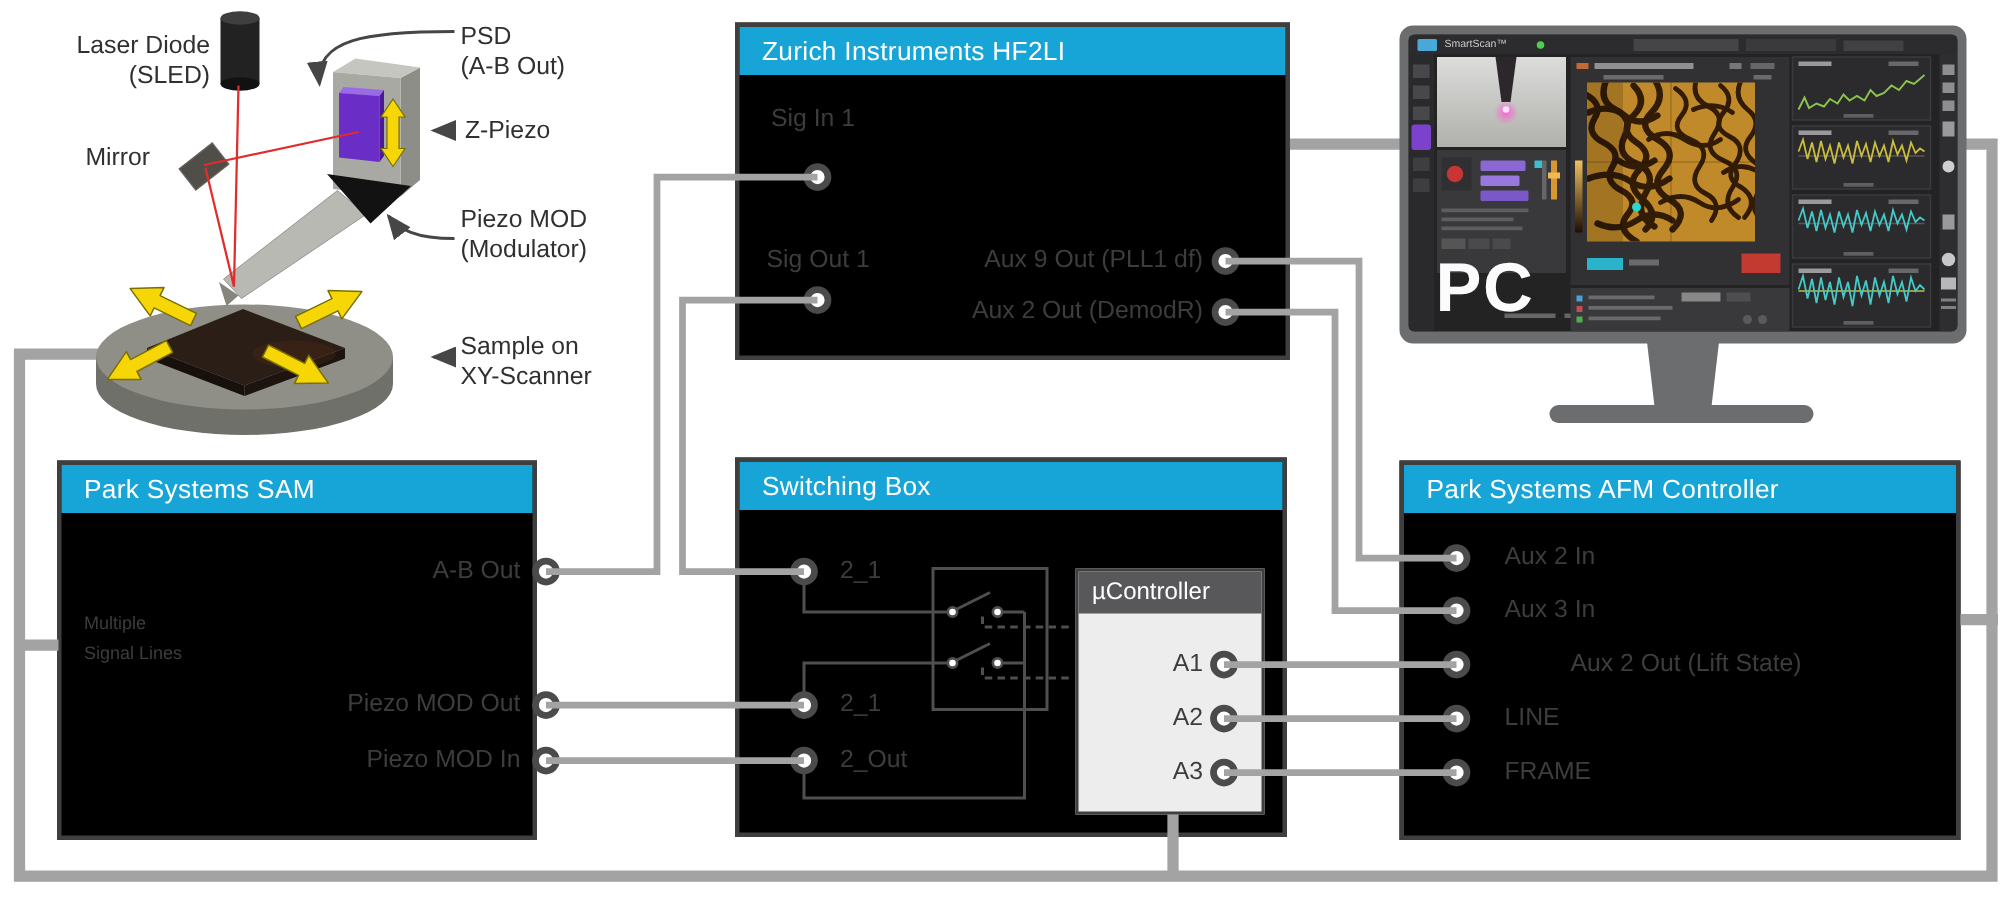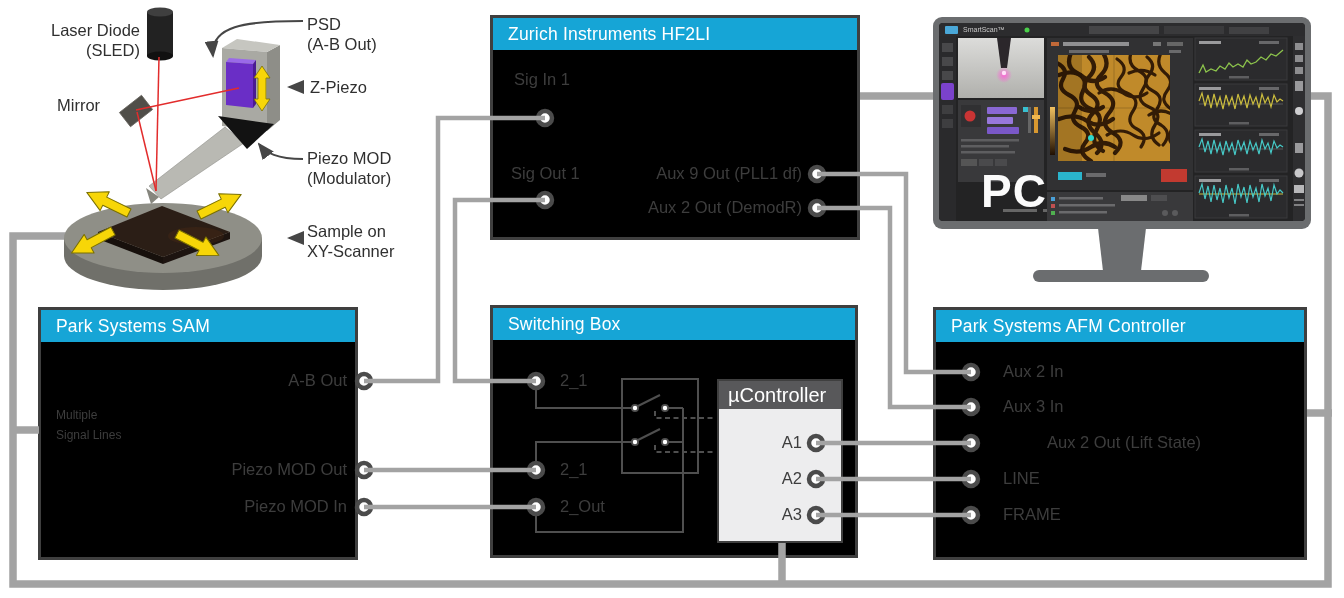--- a/index.html
+++ b/index.html
@@ -8,34 +8,34 @@
   
   .ibox{position:absolute;background:#000000;border:3px solid #3f3f3f;box-sizing:border-box;z-index:1;}
   .ibox-header{height:32px;background:#16a5d6;color:#fff;font-size:17.5px;line-height:32px;
                padding-left:15px;letter-spacing:.2px;white-space:nowrap;}
   .lbl{position:absolute;font-size:16.5px;line-height:19px;color:#3d3d3d;white-space:nowrap;z-index:1;}
   .lbl.right{text-align:right;}
   .note{position:absolute;font-size:12px;line-height:20px;color:#3d3d3d;z-index:1;}
   
   .ucbox{position:absolute;left:717px;top:379px;width:126px;height:164px;background:#ededee;
          border:2.5px solid #3f3f3f;box-sizing:border-box;z-index:1;}
-  .uc-header{height:28px;background:#58585a;color:#fff;font-size:20px;line-height:28px;padding-left:9px;}
+  .uc-header{height:28px;background:#58585a;color:#fff;font-size:16px;line-height:28px;padding-left:9px;}
   
   #wires{position:absolute;left:0;top:0;z-index:2;pointer-events:none;}
   #scene{position:absolute;left:0;top:0;z-index:3;pointer-events:none;}
   
   .sk{position:absolute;font-size:16.5px;line-height:20px;color:#303030;z-index:3;white-space:nowrap;}
   .sk.right{text-align:right;}
   
   #monitor{position:absolute;left:933px;top:17px;width:378px;height:212px;background:#6b6d6f;
            border-radius:9px;z-index:4;}
   #screen{position:absolute;left:6px;top:6px;width:366px;height:198px;background:#232324;
           border-radius:4px;overflow:hidden;}
   #pcLabel{position:absolute;left:18px;top:141px;font-size:46px;font-weight:700;color:#fbfbfb;
-           letter-spacing:1px;z-index:2;margin-left:24px;}
+           letter-spacing:1px;z-index:2;}
   #appTitle{position:absolute;left:24px;top:3px;font-size:7px;color:#c9c9c9;z-index:2;}
 </style>
 </head>
 <body>
 
 <div id="canvas">
 
   <div class="ibox" style="left:490px;top:15px;width:370px;height:225px;">
     <div class="ibox-header">Zurich Instruments HF2LI</div>
   </div>
@@ -217,21 +217,21 @@
   <div class="sk right" style="left:25px;top:20px;width:115px;">
     <div>Laser Diode</div>
     <div>(SLED)</div>
   </div>
   <div class="sk" style="left:57px;top:95px;">Mirror</div>
   <div class="sk" style="left:307px;top:14px;">
     <div>PSD</div>
     <div>(A-B Out)</div>
   </div>
   <div class="sk" style="left:310px;top:77px;">Z-Piezo</div>
-  <div class="sk" style="left:307px;top:148px;">
+  <div class="sk" style="left:307px;top:136px;">
     <div>Piezo MOD</div>
     <div>(Modulator)</div>
   </div>
   <div class="sk" style="left:307px;top:221px;">
     <div>Sample on</div>
     <div>XY-Scanner</div>
   </div>
 
   <div id="monitor">
     <div id="screen">

